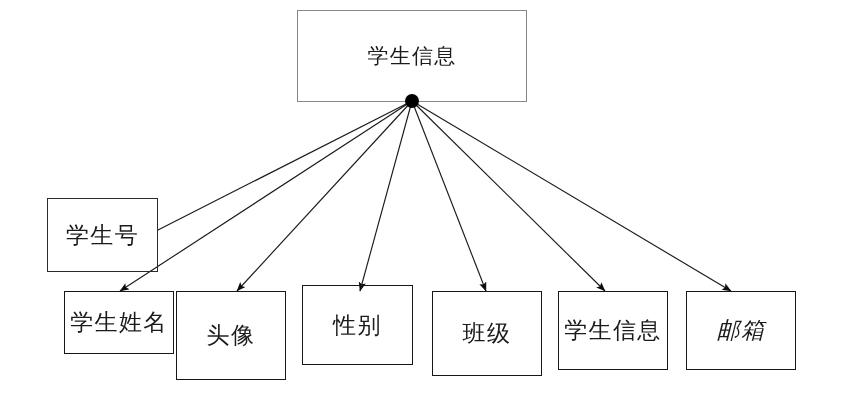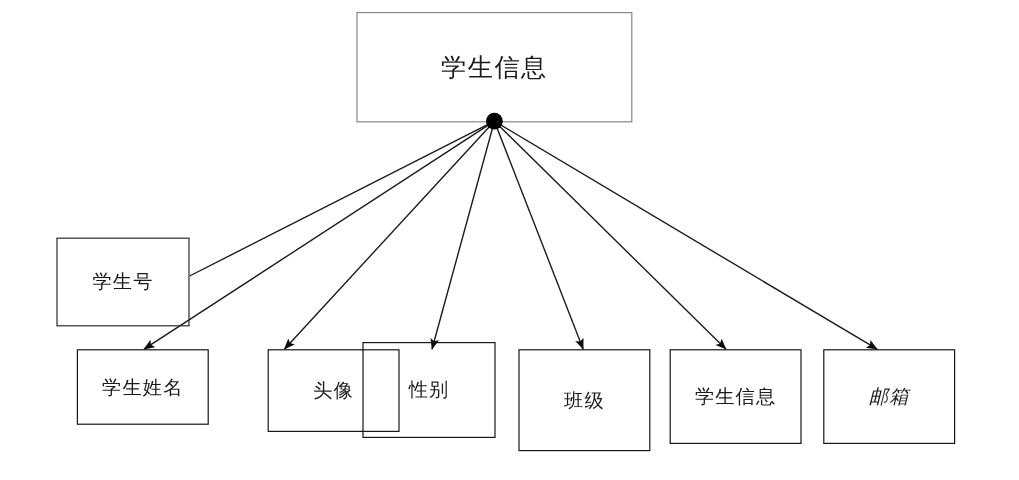--- a/index.html
+++ b/index.html
@@ -42,21 +42,21 @@
   .node.entity {
     border: 1px solid #878787;
   }
   .node.entity .node-label {
     font-size: 21px;
   }
   .node.attribute {
     border: 1px solid #171717;
   }
   .node.attribute .node-label {
-    font-size: 16px;
+    font-size: 23px;
   }
   .node.attribute-alt {
     border: 1px solid #2b2b2b;
   }
   .hub-dot {
     position: absolute;
     border-radius: 50%;
     background: #000000;
   }
 </style>
@@ -88,21 +88,21 @@
 
   <div class="hub-dot" id="hub-dot" style="left: 405px; top: 94px; width: 14px; height: 14px; background: rgb(0, 0, 0);"></div>
 
   <div id="attribute-nodes">
       <div class="node attribute attribute-alt" style="left: 47px; top: 198px; width: 111px; height: 74px; border-color: rgb(43, 43, 43);">
         <span class="node-label">学生号</span>
       </div>
       <div class="node attribute" style="left: 64px; top: 291px; width: 110px; height: 63px; border-color: rgb(23, 23, 23);">
         <span class="node-label">学生姓名</span>
       </div>
-      <div class="node attribute" style="left: 176px; top: 291px; width: 110px; height: 69px; border-color: rgb(23, 23, 23); margin-left: 47px;">
+      <div class="node attribute" style="left: 176px; top: 291px; width: 110px; height: 89px; border-color: rgb(23, 23, 23);">
         <span class="node-label">头像</span>
       </div>
       <div class="node attribute" style="left: 302px; top: 285px; width: 111px; height: 80px; border-color: rgb(23, 23, 23);">
         <span class="node-label">性别</span>
       </div>
       <div class="node attribute" style="left: 432px; top: 291px; width: 110px; height: 85px; border-color: rgb(23, 23, 23);">
         <span class="node-label">班级</span>
       </div>
       <div class="node attribute" style="left: 558px; top: 291px; width: 110px; height: 79px; border-color: rgb(23, 23, 23);">
         <span class="node-label">学生信息</span>

